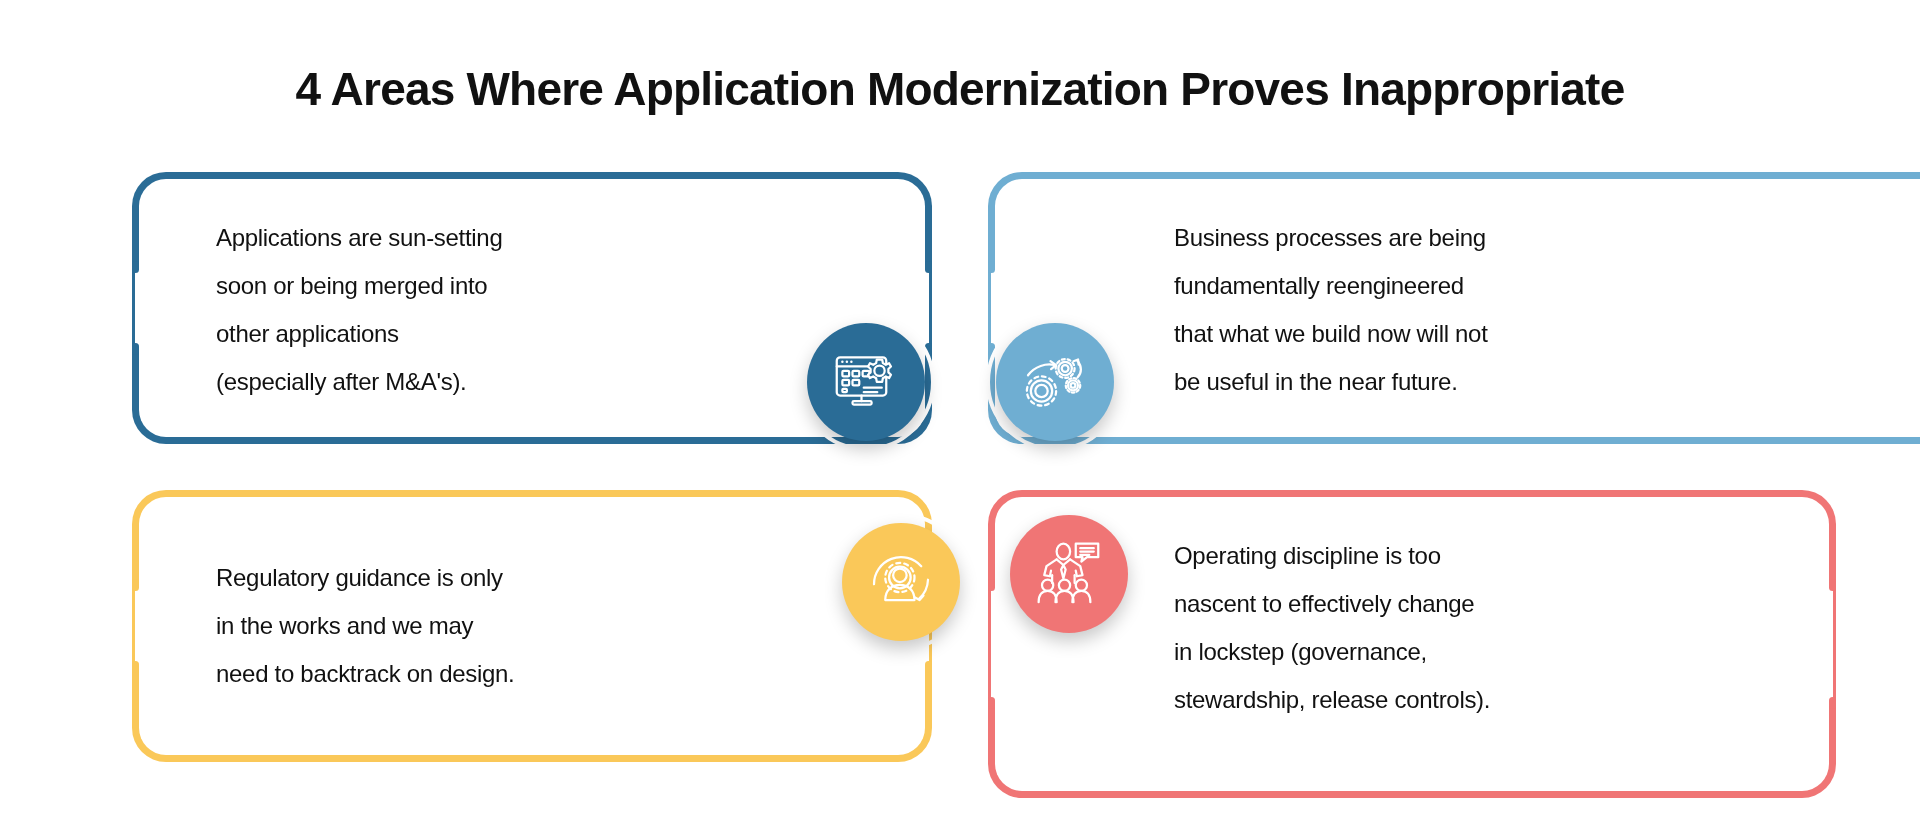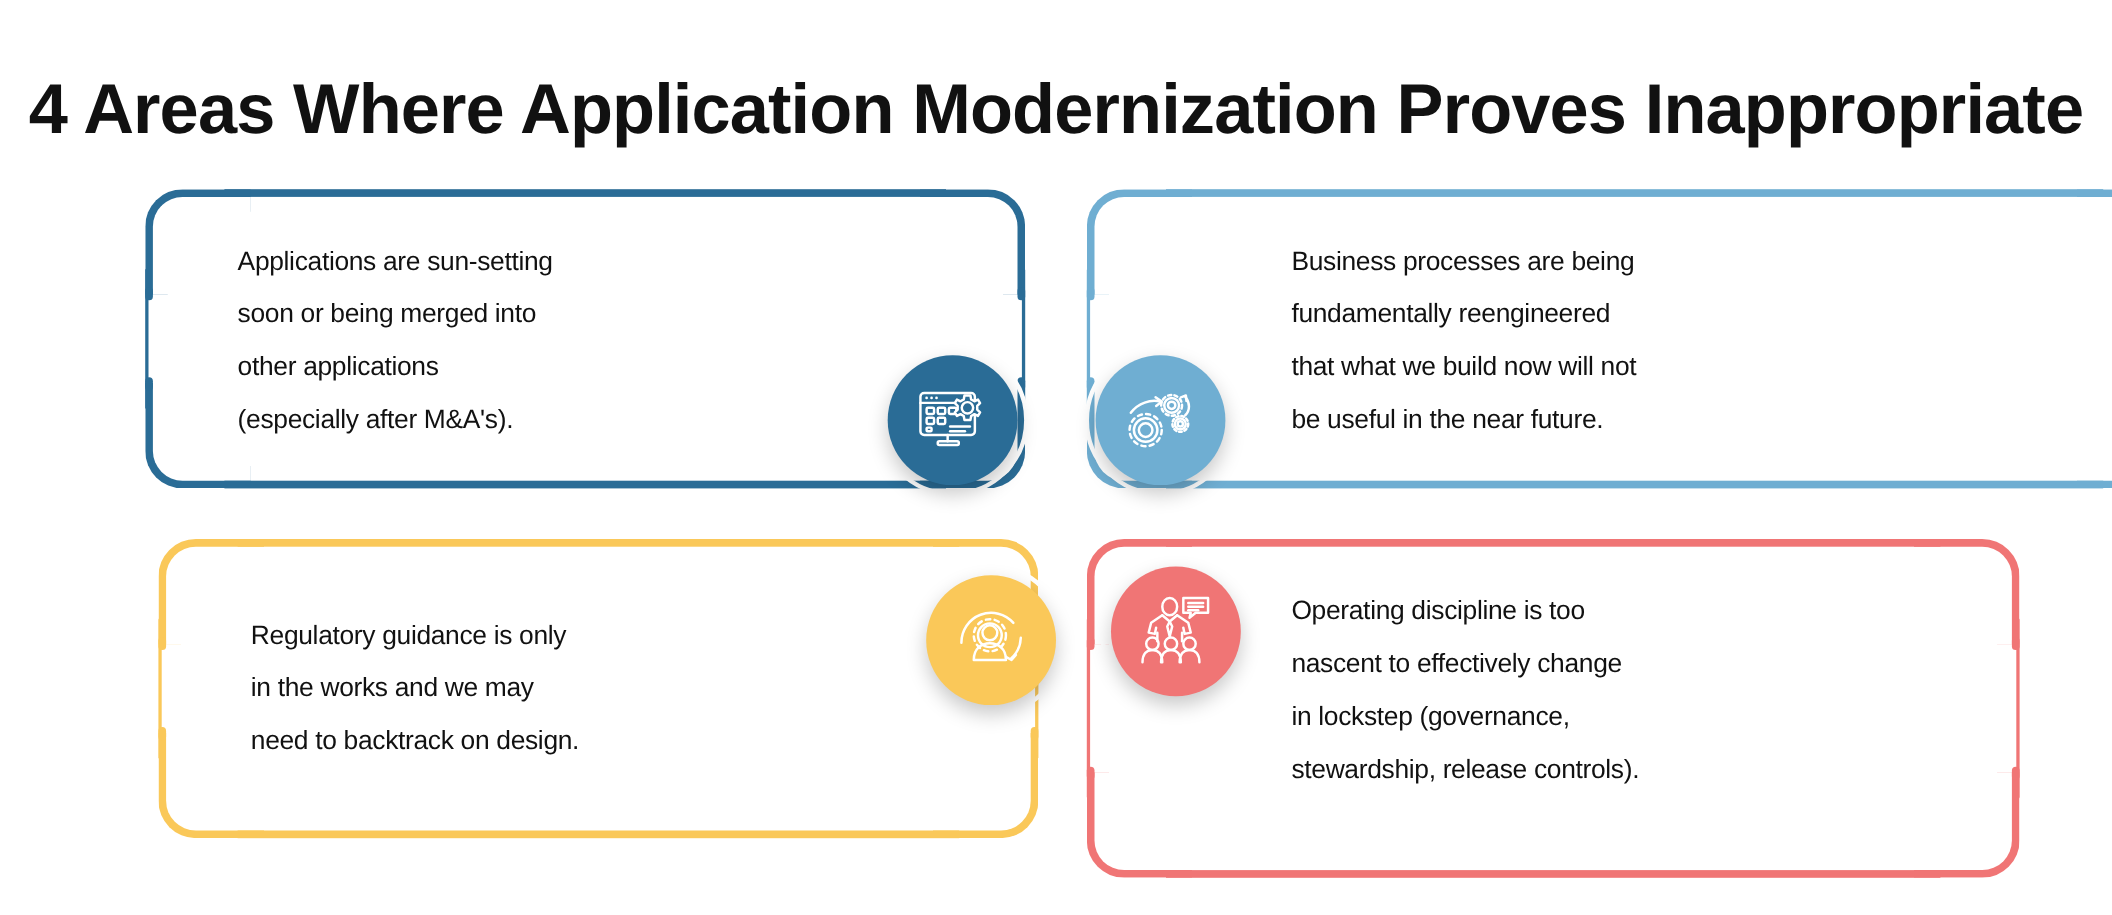--- a/index.html
+++ b/index.html
@@ -10,21 +10,21 @@
     font-family: "Liberation Sans", "DejaVu Sans", sans-serif;
     overflow: hidden;
   }
   #stage { position: relative; width: 1920px; height: 832px; background: #fff; }
 
   
   .page-title {
     position: absolute;
     left: 0; top: 62px; width: 1920px;
     text-align: center;
-    font-size: 64px;
+    font-size: 46px;
     font-weight: 700;
     letter-spacing: -0.8px;
     color: #111111;
     white-space: nowrap;
     font-family: "Liberation Sans", "DejaVu Sans", sans-serif;
   }
 
   
   .card {
     position: absolute;
@@ -80,21 +80,21 @@
     position: absolute;
     width: 138px; height: 138px;
     border-radius: 50%;
     border: 4px solid #ffffff;
   }
   .icon-wrap { position: absolute; width: 138px; height: 138px; }
   .icon-wrap .icon-badge { left: 10px; top: 10px; }
 
   .c-darkblue  { color: #2A6C96; }
   .c-lightblue { color: #6FAED2; }
-  .c-yellow    { color: #FAC859; margin-left: 12px; }
+  .c-yellow    { color: #FAC859; }
   .c-coral     { color: #F07575; }
   .bg-darkblue  { background: #2A6C96; }
   .bg-lightblue { background: #6FAED2; }
   .bg-yellow    { background: #FAC859; }
   .bg-coral     { background: #F07575; }
 </style>
 </head>
 <body>
 
 <div id="stage">

